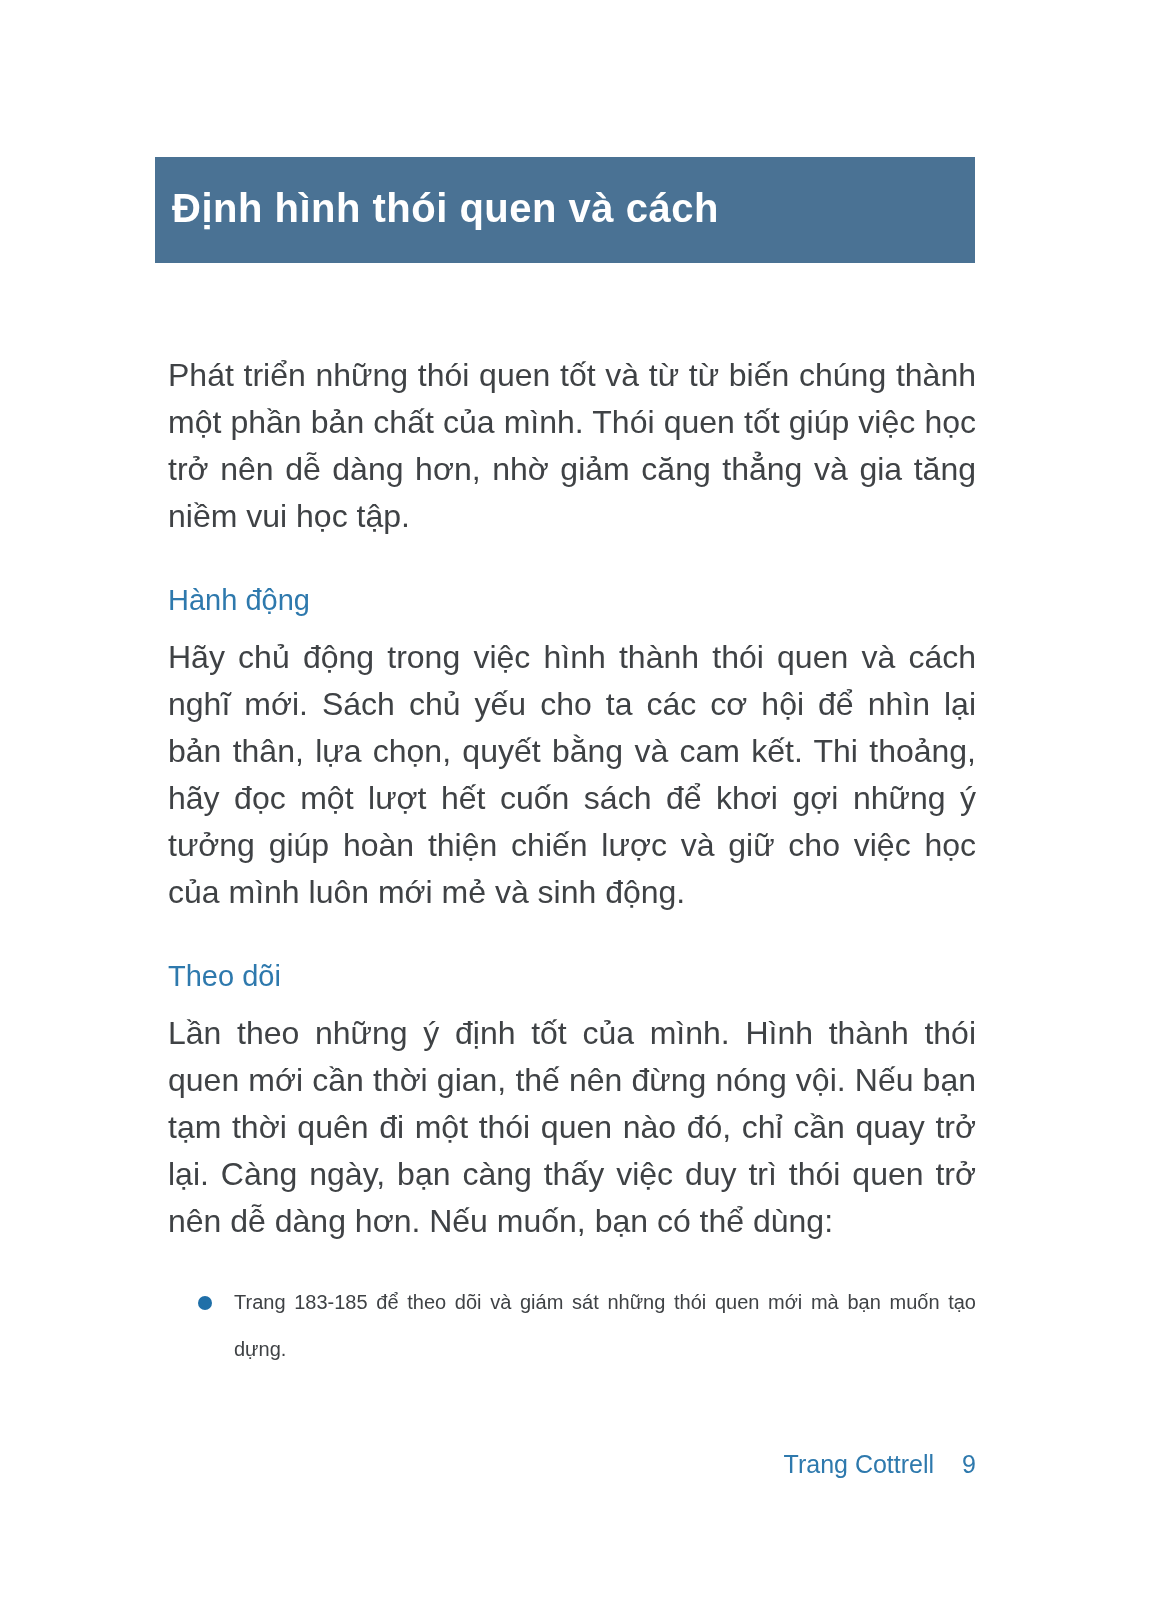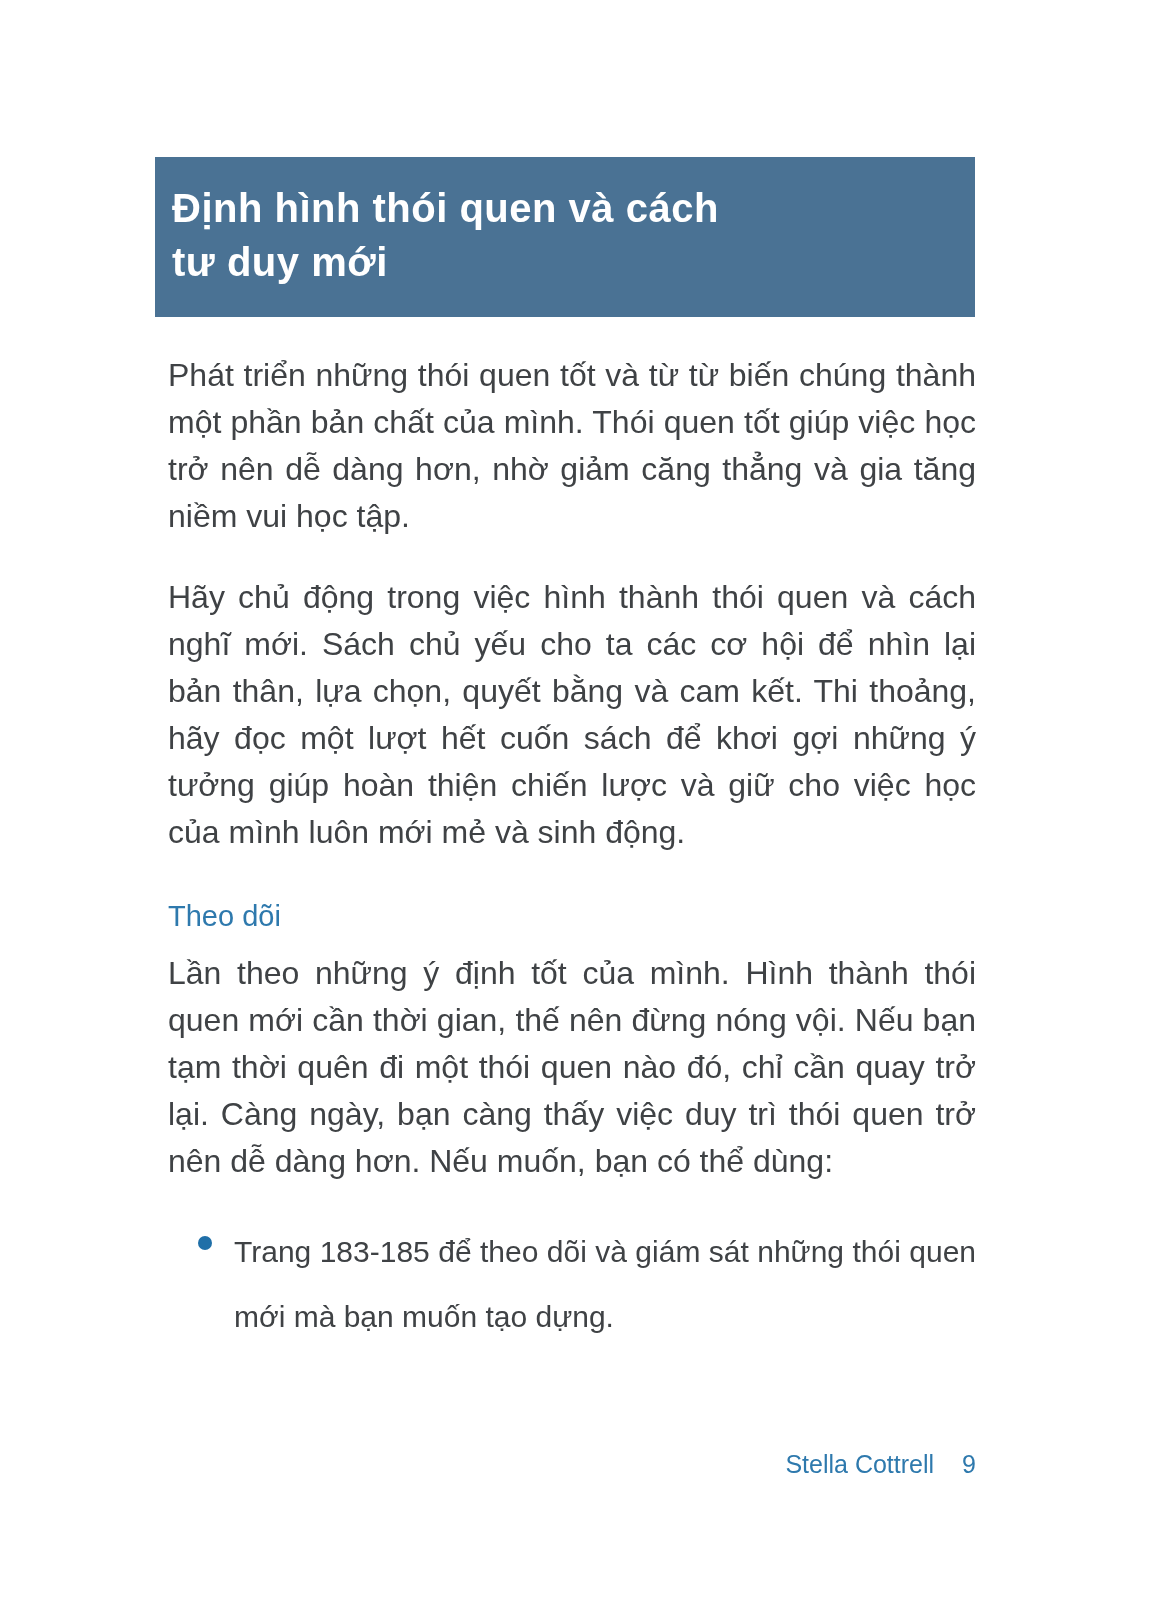--- a/index.html
+++ b/index.html
@@ -66,22 +66,22 @@
   .bullet-dot {
     flex: 0 0 auto;
     width: 14px;
     height: 14px;
     border-radius: 50%;
     background: #1f6fa8;
     margin-top: 17px;
     margin-right: 22px;
   }
   .bullet-text {
-    font-size: 30px;
-    line-height: 65px;
+    font-size: 20px;
+    line-height: 47px;
     text-align: justify;
     color: #3f4245;
   }
   .footer {
     position: absolute;
     right: 190px;
     top: 1448px;
     color: #2e79ad;
     font-size: 25px;
     line-height: 32px;
@@ -90,39 +90,39 @@
     margin-right: 28px;
   }
 </style>
 </head>
 <body>
 
 <div class="page">
 
   <div class="header-box">
     <span class="title-line">Định hình thói quen và cách</span>
-    <span class="title-line">tư duy mới</span>
   </div>
 
   <div class="content">
 
     <p class="para">Phát triển những thói quen tốt và từ từ biến chúng thành một phần bản chất của mình. Thói quen tốt giúp việc học trở nên dễ dàng hơn, nhờ giảm căng thẳng và gia tăng niềm vui học tập.</p>
 
+    <h2 class="section-heading">Hành động</h2>
     <p class="para">Hãy chủ động trong việc hình thành thói quen và cách nghĩ mới. Sách chủ yếu cho ta các cơ hội để nhìn lại bản thân, lựa chọn, quyết bằng và cam kết. Thi thoảng, hãy đọc một lượt hết cuốn sách để khơi gợi những ý tưởng giúp hoàn thiện chiến lược và giữ cho việc học của mình luôn mới mẻ và sinh động.</p>
 
 
     <h2 class="section-heading">Theo dõi</h2>
     <p class="para">Lần theo những ý định tốt của mình. Hình thành thói quen mới cần thời gian, thế nên đừng nóng vội. Nếu bạn tạm thời quên đi một thói quen nào đó, chỉ cần quay trở lại. Càng ngày, bạn càng thấy việc duy trì thói quen trở nên dễ dàng hơn. Nếu muốn, bạn có thể dùng:</p>
 
     <ul class="bullet-list">
       <li class="bullet-item">
         <span class="bullet-dot"></span>
         <span class="bullet-text">Trang 183-185 để theo dõi và giám sát những thói quen mới mà bạn muốn tạo dựng.</span>
       </li>
     </ul>
 
   </div>
 
   <div class="footer">
-    <span class="author">Stella Cottrell</span><span>9</span>
+    <span class="author">Trang Cottrell</span><span>9</span>
   </div>
 
 </div>
 
 </body></html>

